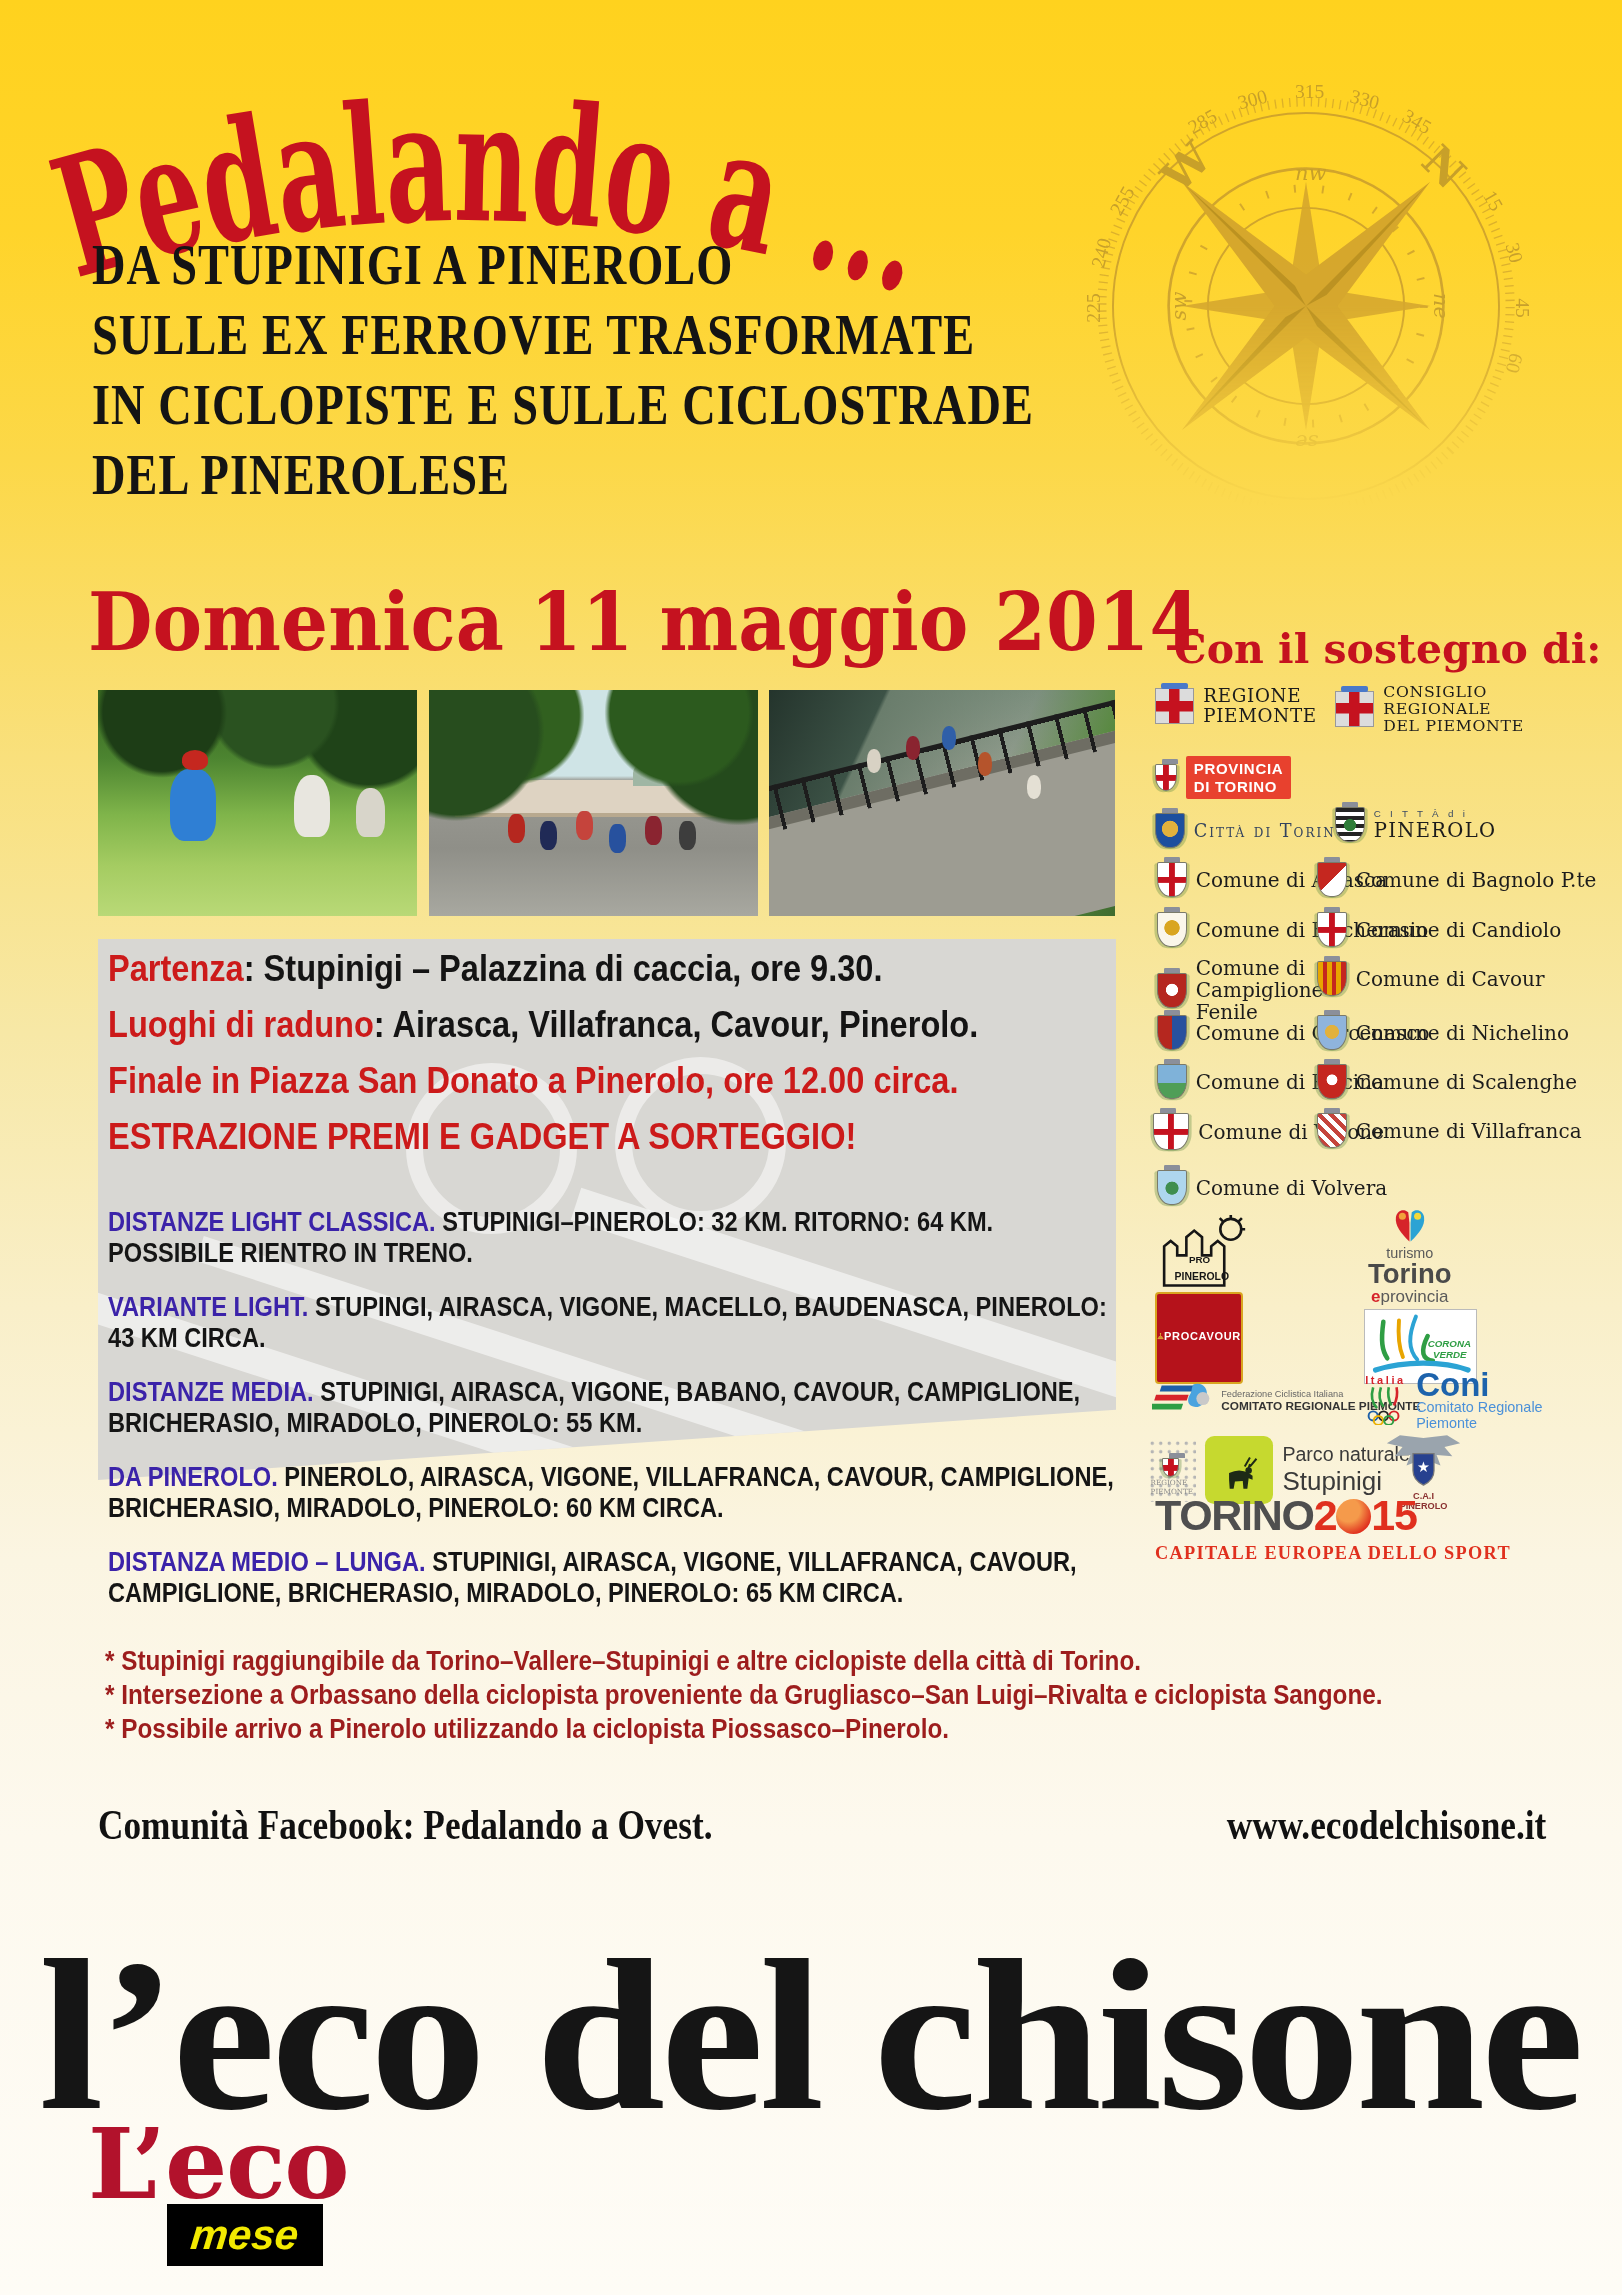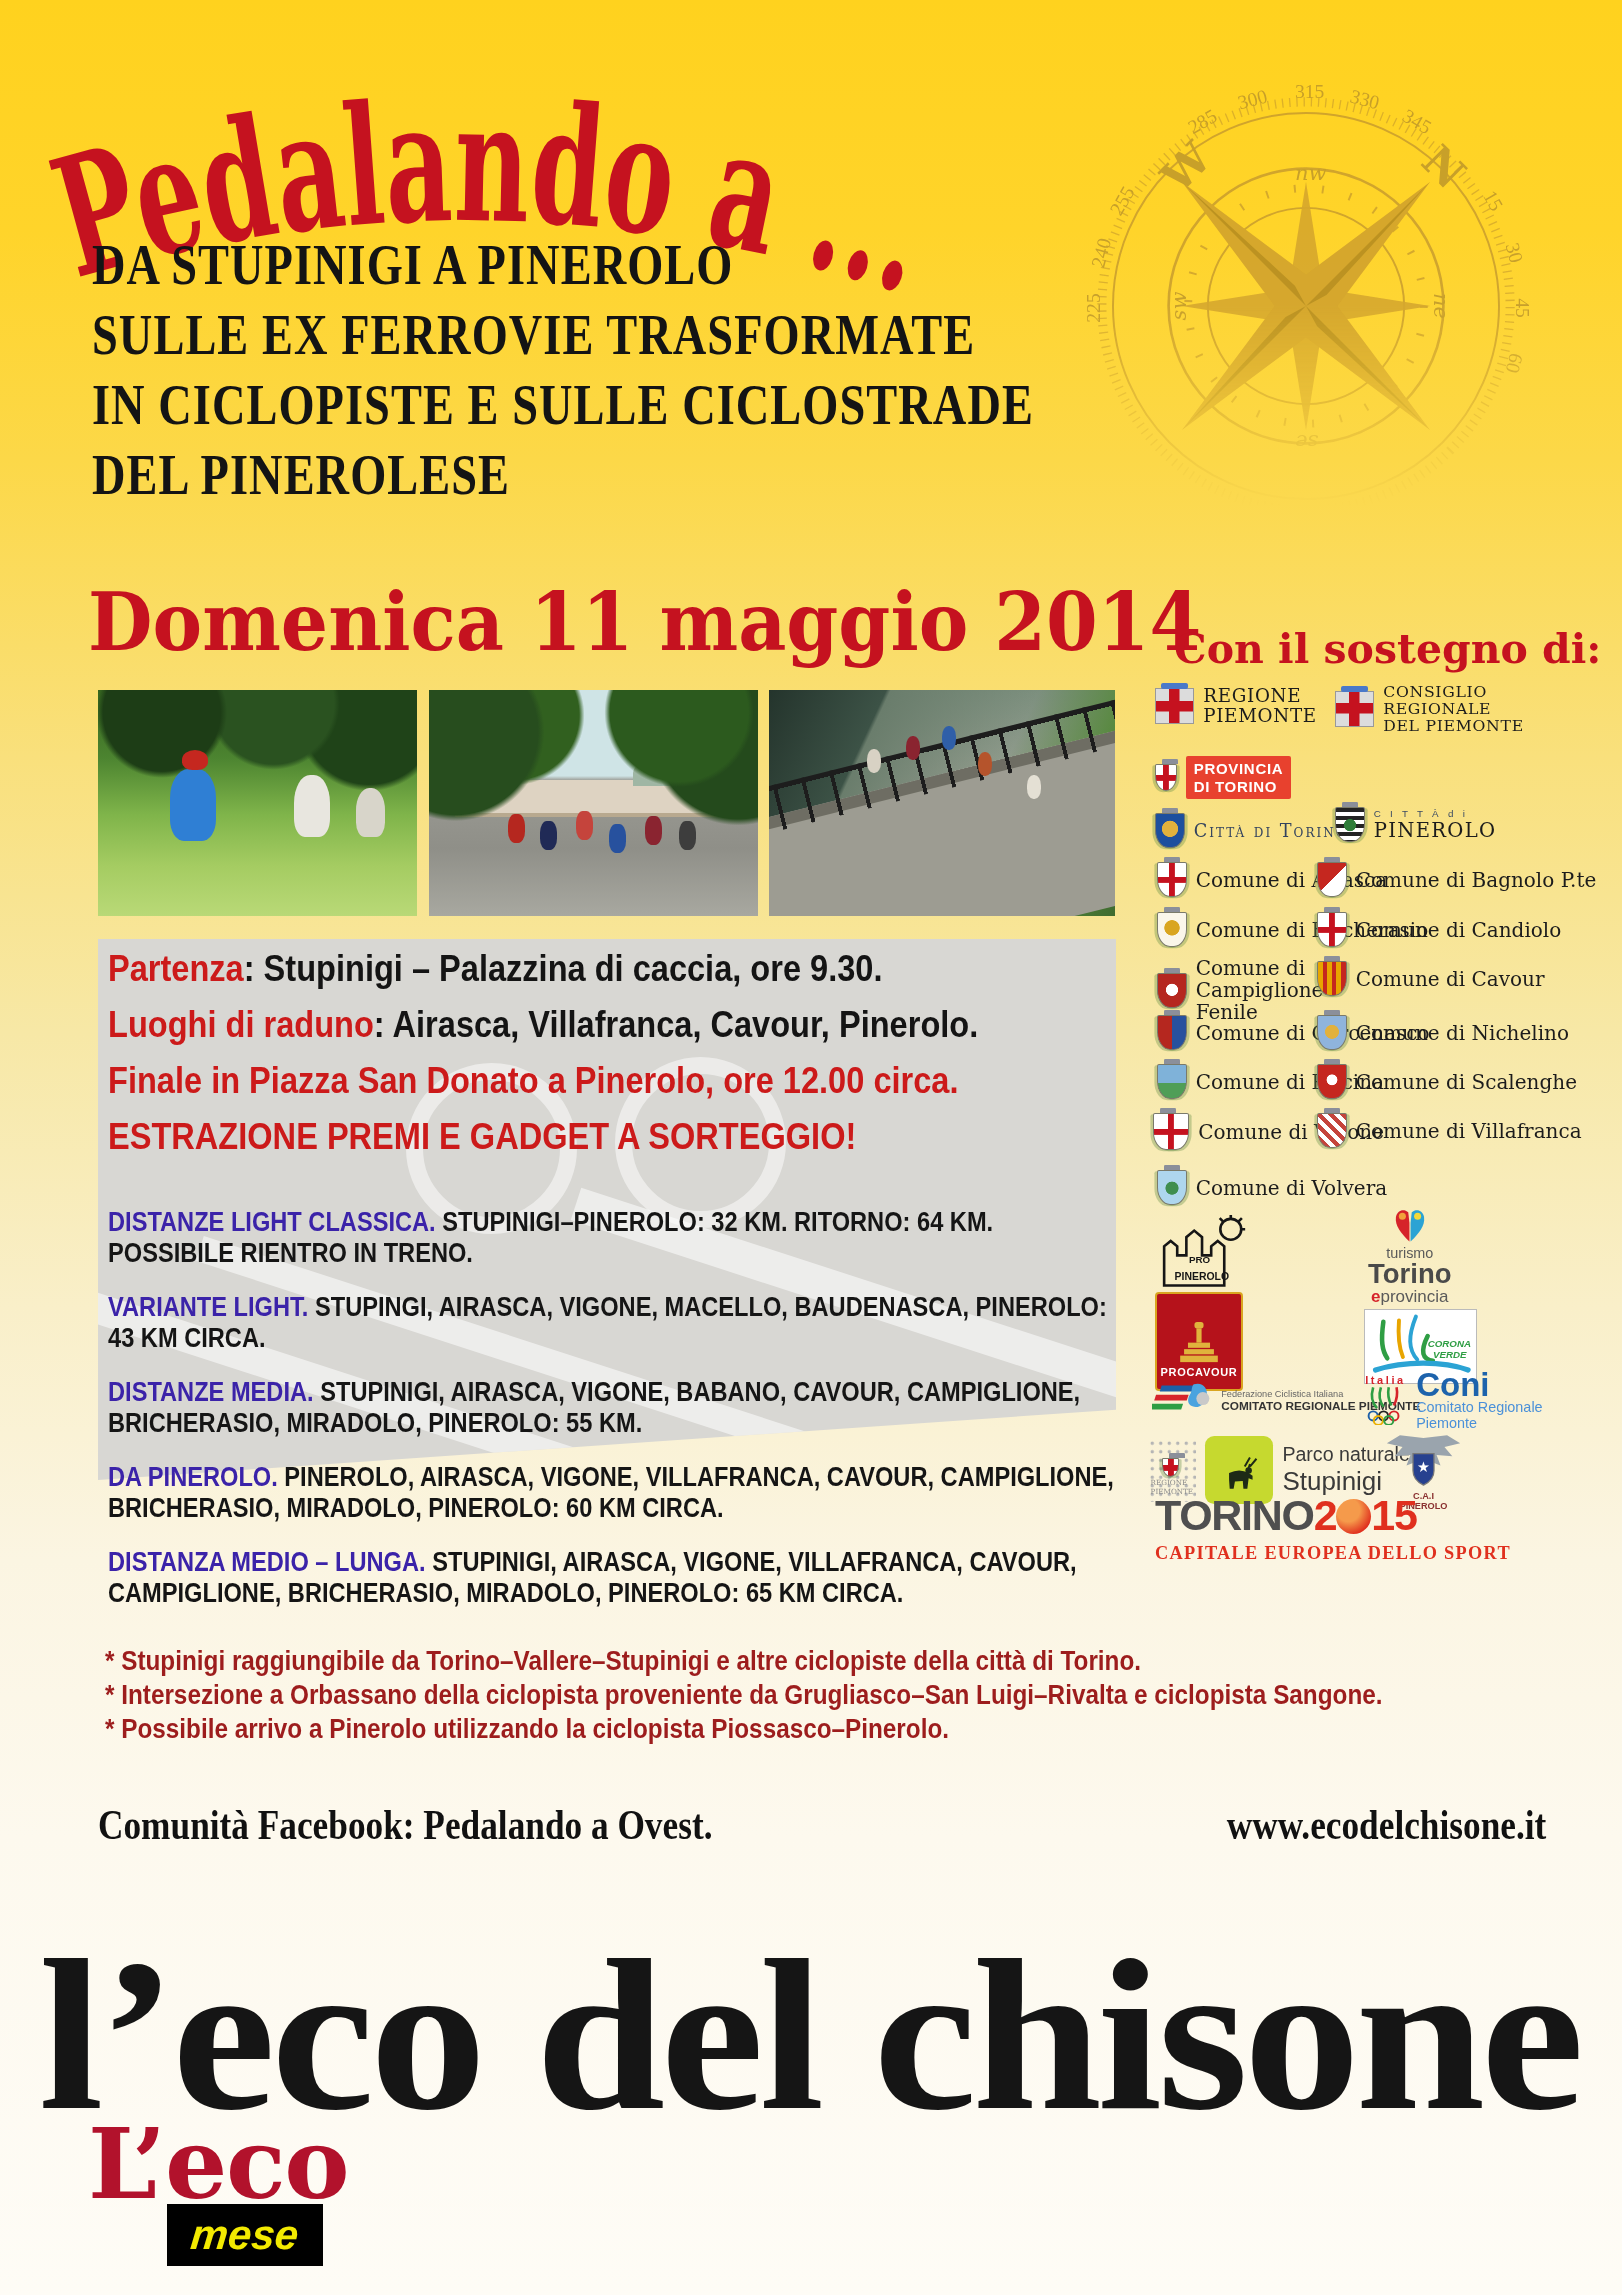--- a/index.html
+++ b/index.html
@@ -380,21 +380,21 @@
         <circle cx="48" cy="21" r="6" fill="#f5d938"></circle>
       </svg>
       <div style="text-align:center;color:#5a5a5a;font-size:14.4px">turismo</div>
       <div style="text-align:center;color:#4a4a4a;font-weight:bold;font-size:27.5px;line-height:26px">Torino</div>
       <div style="text-align:center;font-size:17px;color:#5a5a5a"><b style="color:#d6232a">e</b><span>provincia</span></div>
     </div>
   </div>
 
   <div class="entry" style="left:1155px;top:1292px">
     <div style="width:84px;height:84px;background:#b5121b;border:2.6px solid #d9a520;border-radius:3.9px;
-      display:flex;flex-direction:column;align-items:center;justify-content:flex-end;padding-bottom:11px">
+      display:flex;flex-direction:row;align-items:center;justify-content:flex-end;padding-bottom:4px">
       <svg width="46" height="48" viewBox="0 0 70 74">
         <g fill="#e0b33c">
             <rect x="28" y="6" width="14" height="10" rx="4"></rect>
             <rect x="31" y="16" width="8" height="22"></rect>
         <rect x="18" y="38" width="34" height="8"></rect>
             <rect x="12" y="48" width="46" height="8"></rect>
             <rect x="6" y="58" width="58" height="10"></rect>
           </g>
       </svg>
       <div style="color:#fff;font-weight:bold;font-size:11px;letter-spacing:0.7px">PROCAVOUR</div>

